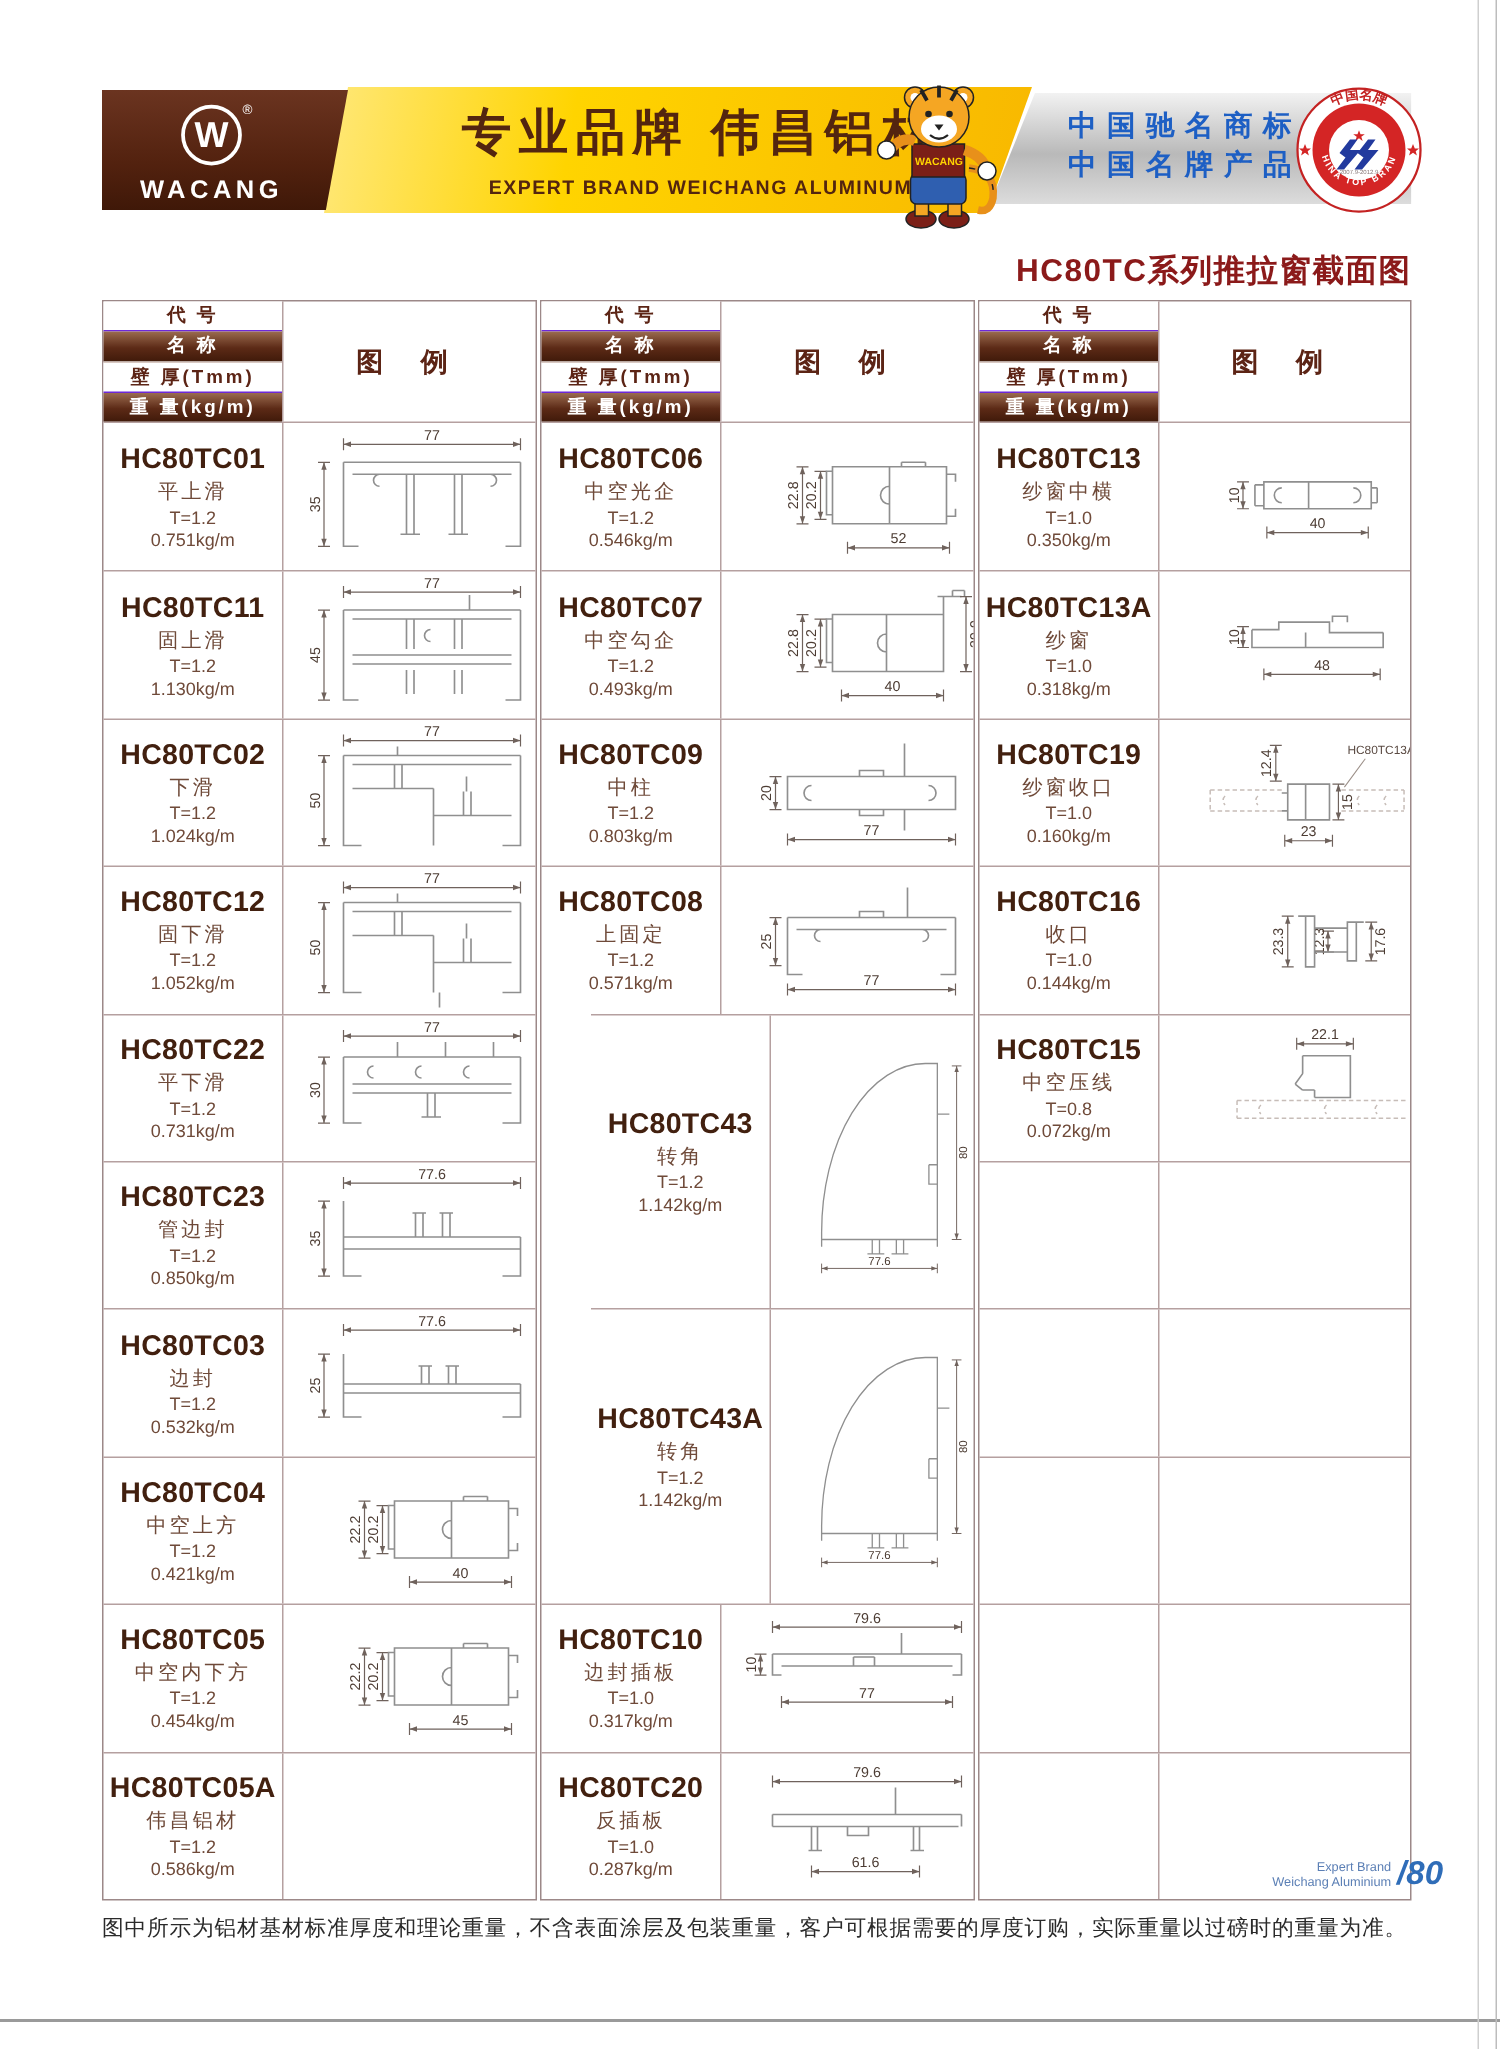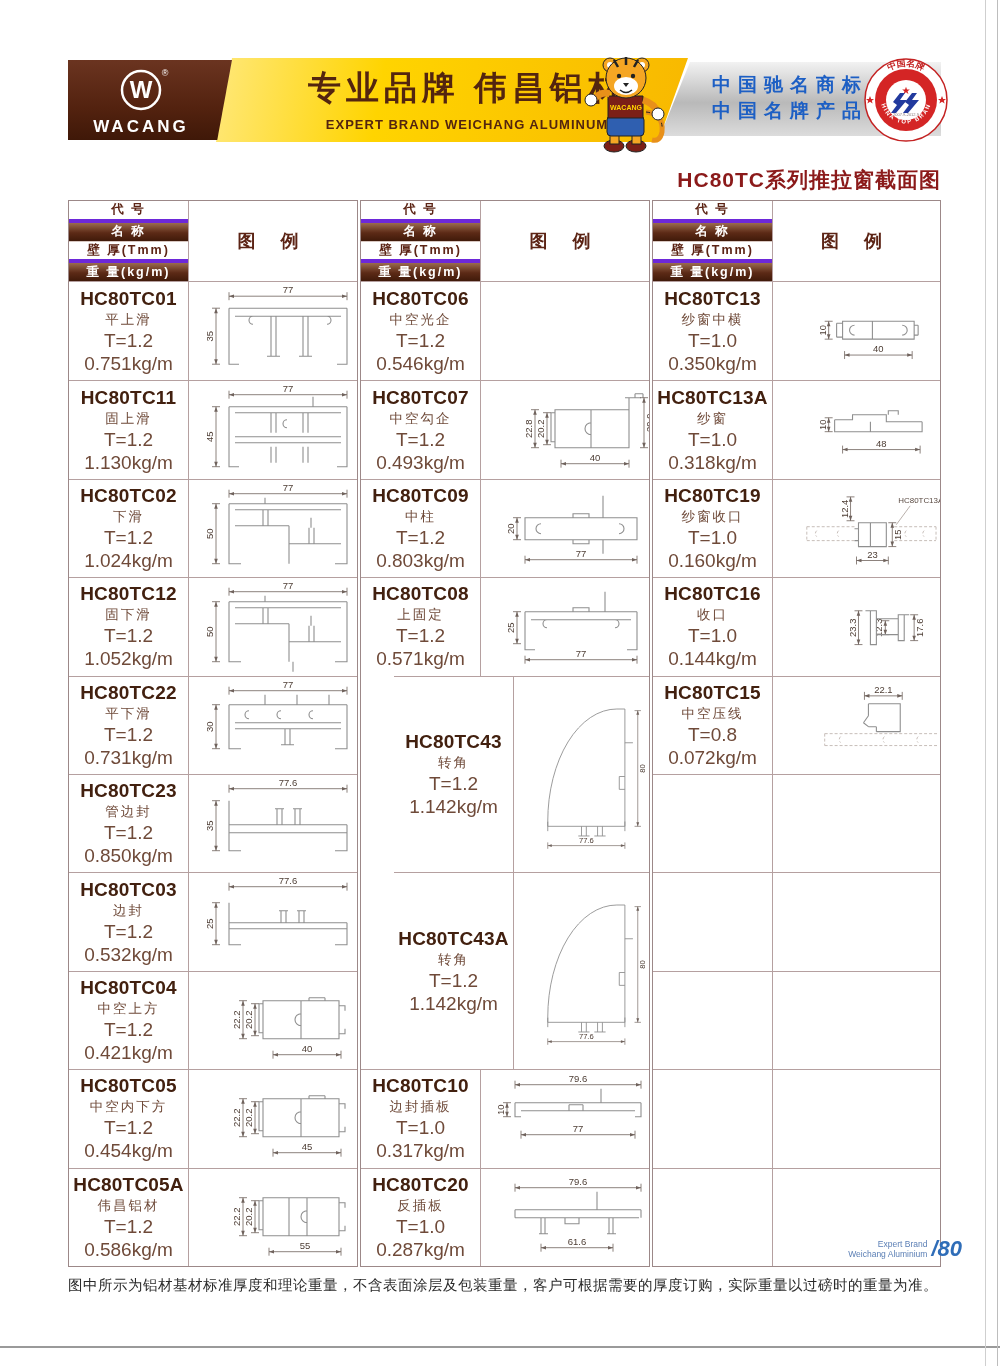--- a/index.html
+++ b/index.html
@@ -40,37 +40,37 @@
   #page-title{position:absolute;top:166px;right:59px;font-size:21px;font-weight:bold;color:var(--title-red);letter-spacing:1px;}
 
   
   .block{position:absolute;top:200px;width:290px;border:1px solid var(--line-outer);box-sizing:border-box;background:#fff;}
   #block-0{left:68px;}
   #block-1{left:360px;}
   #block-2{left:652px;width:289px;}
   .thead{display:flex;height:81px;border-bottom:1px solid var(--line);box-sizing:border-box;}
   .thead-left{width:120px;border-right:1px solid var(--line);box-sizing:border-box;display:flex;flex-direction:column;}
   .th-row{flex:1;display:flex;align-items:center;justify-content:center;font-weight:bold;font-size:12.5px;letter-spacing:2px;box-sizing:border-box;}
-  .th-a{background:#fff;color:var(--maroon);border-bottom:4px solid #6d28d9;}
+  .th-a{background:#fff;color:var(--maroon);border-bottom:1px solid #6d28d9;}
   .th-b{background:linear-gradient(180deg,#9a6b4f 0%,#5c2a16 55%,#401a0a 100%);color:#fff;border-bottom:1px solid #d8c8c2;}
   .thead-left .th-row:last-child{border-bottom:none;}
   .thead-right{flex:1;display:flex;align-items:center;justify-content:center;
                font-size:18px;font-weight:bold;color:var(--maroon);letter-spacing:10px;}
   .rows{display:flex;flex-direction:column;}
   .row{display:flex;height:98.4px;border-top:1px solid var(--line);box-sizing:border-box;}
   .rows .row:first-child{border-top:none;}
   .row.tall{height:196.8px;margin-left:33px;}
   .cell{box-sizing:border-box;}
   .cell.info{width:120px;border-right:1px solid var(--line);display:flex;flex-direction:column;
              align-items:center;justify-content:center;gap:1px;padding:2px 0;}
   .cell.diag{flex:1;display:flex;align-items:center;justify-content:center;}
   .cell.diag svg{width:100%;height:100%;display:block;}
   .code{font-size:19px;font-weight:bold;color:var(--code);letter-spacing:0.2px;}
   .pname{font-size:13.5px;color:var(--detail);letter-spacing:2px;}
-  .thick,.weight{font-size:19px;color:var(--detail);}
+  .thick,.weight{font-size:12px;color:var(--detail);}
 
   
   #footer-note{position:absolute;left:68px;top:1276px;width:873px;text-align:left;
                font-size:14.5px;color:#2a2a2a;letter-spacing:0.5px;}
   #page-brand{position:absolute;right:38px;top:1239px;display:flex;align-items:flex-end;gap:4px;}
   #brand-small{text-align:right;font-size:8.5px;line-height:10px;color:#5b7fb5;}
   #page-number{font-size:22px;font-weight:bold;font-style:italic;color:var(--pagenum);line-height:20px;}
   #bottom-rule{position:absolute;left:0;top:1346px;width:1000px;height:2px;background:#9a9a9a;}
   .edge-line{position:absolute;top:0;height:1366px;width:1px;background:#cfcfcf;}
   #edge-1{left:985px;}
@@ -370,37 +370,20 @@
             </svg>
       </div>
     </div>
         <div class="row">
       <div class="cell info">
         <div class="code">HC80TC05A</div>
         <div class="pname">伟昌铝材</div>
         <div class="thick">T=1.2</div>
         <div class="weight">0.586kg/m</div>
       </div>
-      <div class="cell diag">
-        <svg viewBox="0 0 168 96">
-              <path d="M54,28 V66 M50,28 H58 M50,66 H58" stroke="#6f625c" stroke-width="0.8" fill="none"></path>
-              <polygon points="54,28 52.2,33 55.8,33" fill="#6f625c"></polygon>
-              <polygon points="54,66 52.2,61 55.8,61" fill="#6f625c"></polygon>
-              <text x="51" y="47" text-anchor="middle" font-size="9.5" fill="#4c3c33" transform="rotate(-90 51 47)">22.2</text>
-              <path d="M66,31 V63 M62,31 H70 M62,63 H70" stroke="#6f625c" stroke-width="0.8" fill="none"></path>
-              <polygon points="66,31 64.2,36 67.8,36" fill="#6f625c"></polygon>
-              <polygon points="66,63 64.2,58 67.8,58" fill="#6f625c"></polygon>
-              <text x="63" y="47" text-anchor="middle" font-size="9.5" fill="#4c3c33" transform="rotate(-90 63 47)">20.2</text>
-              <path d="M74,28 H150 V66 H74 Z M74,31 h-4 v29 h4 M100,28 V66 M118,28 V66 M118,41 a6,6 0 0 0 0,12 M150,33 h6 v5 M150,61 h6 v-5" fill="none" stroke="#8f8f8f" stroke-width="1.1"></path>
-              <path d="M80,82 H152 M80,78 V86 M152,78 V86" stroke="#6f625c" stroke-width="0.8" fill="none"></path>
-              <polygon points="80,82 85,80.2 85,83.8" fill="#6f625c"></polygon>
-              <polygon points="152,82 147,80.2 147,83.8" fill="#6f625c"></polygon>
-              <text x="116" y="79" text-anchor="middle" font-size="9.5" fill="#4c3c33">55</text>
-            </svg>
-      </div>
     </div>
       </div>
   </div>
 
   <div class="block" id="block-1">
     <div class="thead">
       <div class="thead-left">
         <div class="th-row th-a">代  号</div>
         <div class="th-row th-b">名  称</div>
         <div class="th-row th-a">壁 厚(Tmm)</div>
@@ -408,20 +391,37 @@
       </div>
       <div class="thead-right">图  例</div>
     </div>
     <div class="rows">
         <div class="row">
       <div class="cell info">
         <div class="code">HC80TC06</div>
         <div class="pname">中空光企</div>
         <div class="thick">T=1.2</div>
         <div class="weight">0.546kg/m</div>
+      </div>
+      <div class="cell diag">
+        <svg viewBox="0 0 168 96">
+              <path d="M54,28 V66 M50,28 H58 M50,66 H58" stroke="#6f625c" stroke-width="0.8" fill="none"></path>
+              <polygon points="54,28 52.2,33 55.8,33" fill="#6f625c"></polygon>
+              <polygon points="54,66 52.2,61 55.8,61" fill="#6f625c"></polygon>
+              <text x="51" y="47" text-anchor="middle" font-size="9.5" fill="#4c3c33" transform="rotate(-90 51 47)">22.8</text>
+              <path d="M66,31 V63 M62,31 H70 M62,63 H70" stroke="#6f625c" stroke-width="0.8" fill="none"></path>
+              <polygon points="66,31 64.2,36 67.8,36" fill="#6f625c"></polygon>
+              <polygon points="66,63 64.2,58 67.8,58" fill="#6f625c"></polygon>
+              <text x="63" y="47" text-anchor="middle" font-size="9.5" fill="#4c3c33" transform="rotate(-90 63 47)">20.2</text>
+              <path d="M74,28 H150 V66 H74 Z M74,31 h-4 v29 h4 M112,28 V66 M112,41 a6,6 0 0 0 0,12 M150,33 h6 v5 M150,61 h6 v-5 M120,25 h16 M120,25 v3 M136,25 v3" fill="none" stroke="#8f8f8f" stroke-width="1.1"></path>
+              <path d="M84,82 H152 M84,78 V86 M152,78 V86" stroke="#6f625c" stroke-width="0.8" fill="none"></path>
+              <polygon points="84,82 89,80.2 89,83.8" fill="#6f625c"></polygon>
+              <polygon points="152,82 147,80.2 147,83.8" fill="#6f625c"></polygon>
+              <text x="118" y="79" text-anchor="middle" font-size="9.5" fill="#4c3c33">52</text>
+            </svg>
       </div>
     </div>
         <div class="row">
       <div class="cell info">
         <div class="code">HC80TC07</div>
         <div class="pname">中空勾企</div>
         <div class="thick">T=1.2</div>
         <div class="weight">0.493kg/m</div>
       </div>
       <div class="cell diag">

